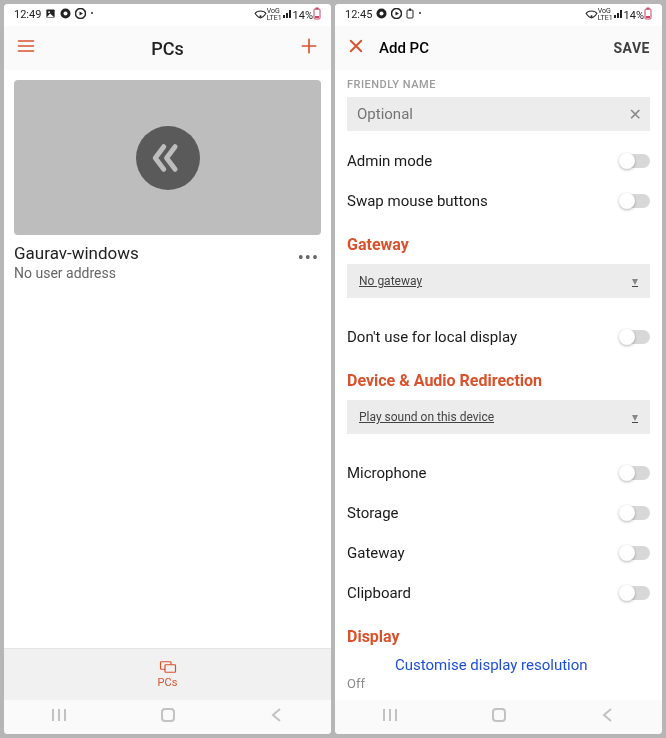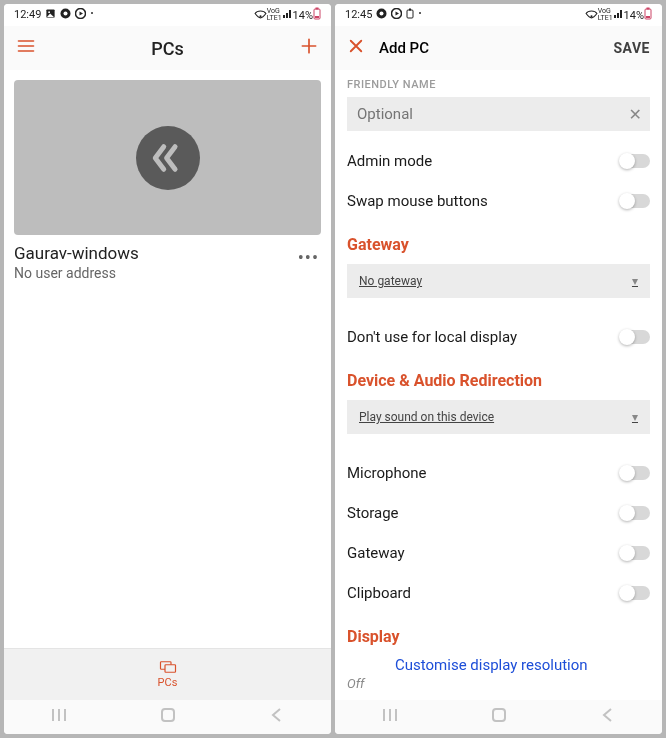--- a/index.html
+++ b/index.html
@@ -42,21 +42,21 @@
 .section-title { font-size: 16px; font-weight: 700; color: #d9522c; margin: 14px 0 10px; }
 .input-field { width: 100%; height: 34px; background: #ececec; border: none; padding: 0 32px 0 10px; font-size: 15px; color: #888; position: relative; }
 .field-wrap { position: relative; margin-bottom: 10px; }
 .field-wrap .clear { position: absolute; right: 8px; top: 50%; transform: translateY(-50%); color: #888; font-size: 16px; }
 .row { display: flex; align-items: center; height: 40px; }
 .row .label { flex: 1; font-size: 15px; color: #1a1a1a; }
 .switch { width: 30px; height: 14px; border-radius: 8px; background: #d8d8d8; position: relative; }
 .switch::after { content: ""; position: absolute; width: 16px; height: 16px; background: #fff; border-radius: 50%; top: -1px; left: -1px; box-shadow: 0 1px 3px rgba(0,0,0,.3); }
 .dropdown { width: 100%; height: 34px; background: #ececec; display: flex; align-items: center; padding: 0 12px; font-size: 12px; color: #444; margin-bottom: 19px; text-decoration: underline; }
 .dropdown .chev { margin-left: auto; color: #888; }
-.sub-off { font-size: 13px; color: #8a8a8a; margin-top: 2px; font-style: italic; }
+.sub-off { font-size: 13px; color: #8a8a8a; margin-top: 2px; }
 
 .addpc-title { font-size: 15px; font-weight: 500; margin-left: 4px; }
 </style>
 </head>
 <body>
 
 <div class="phone">
   <div class="statusbar">
     <div class="left">
       <span>12:49</span>

